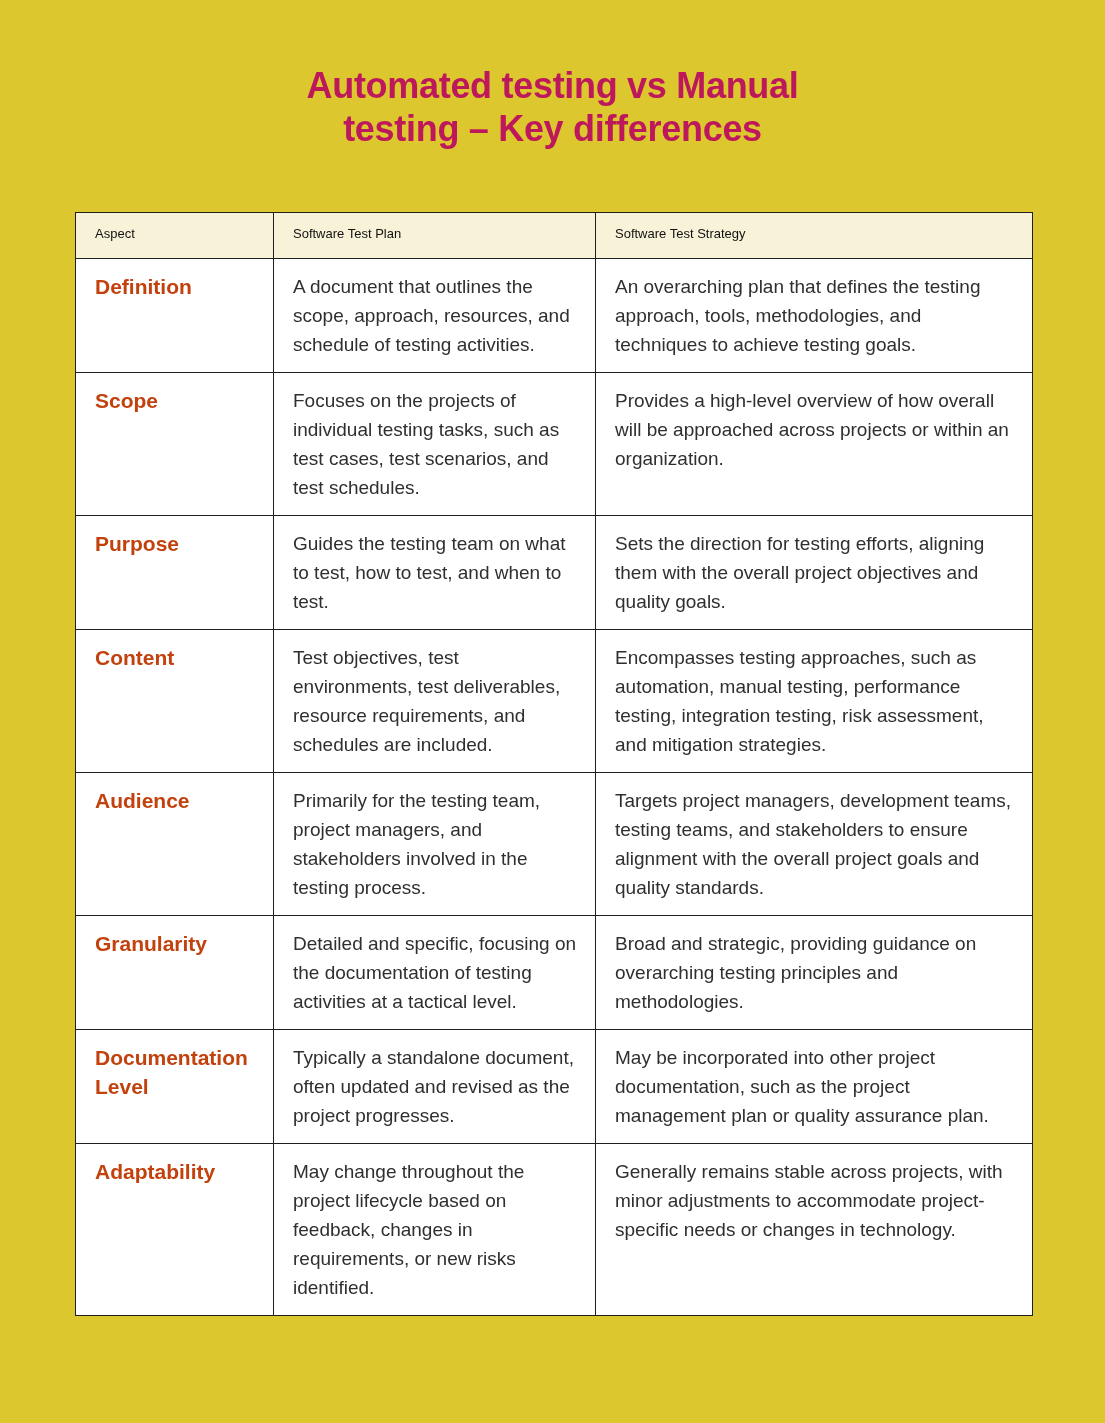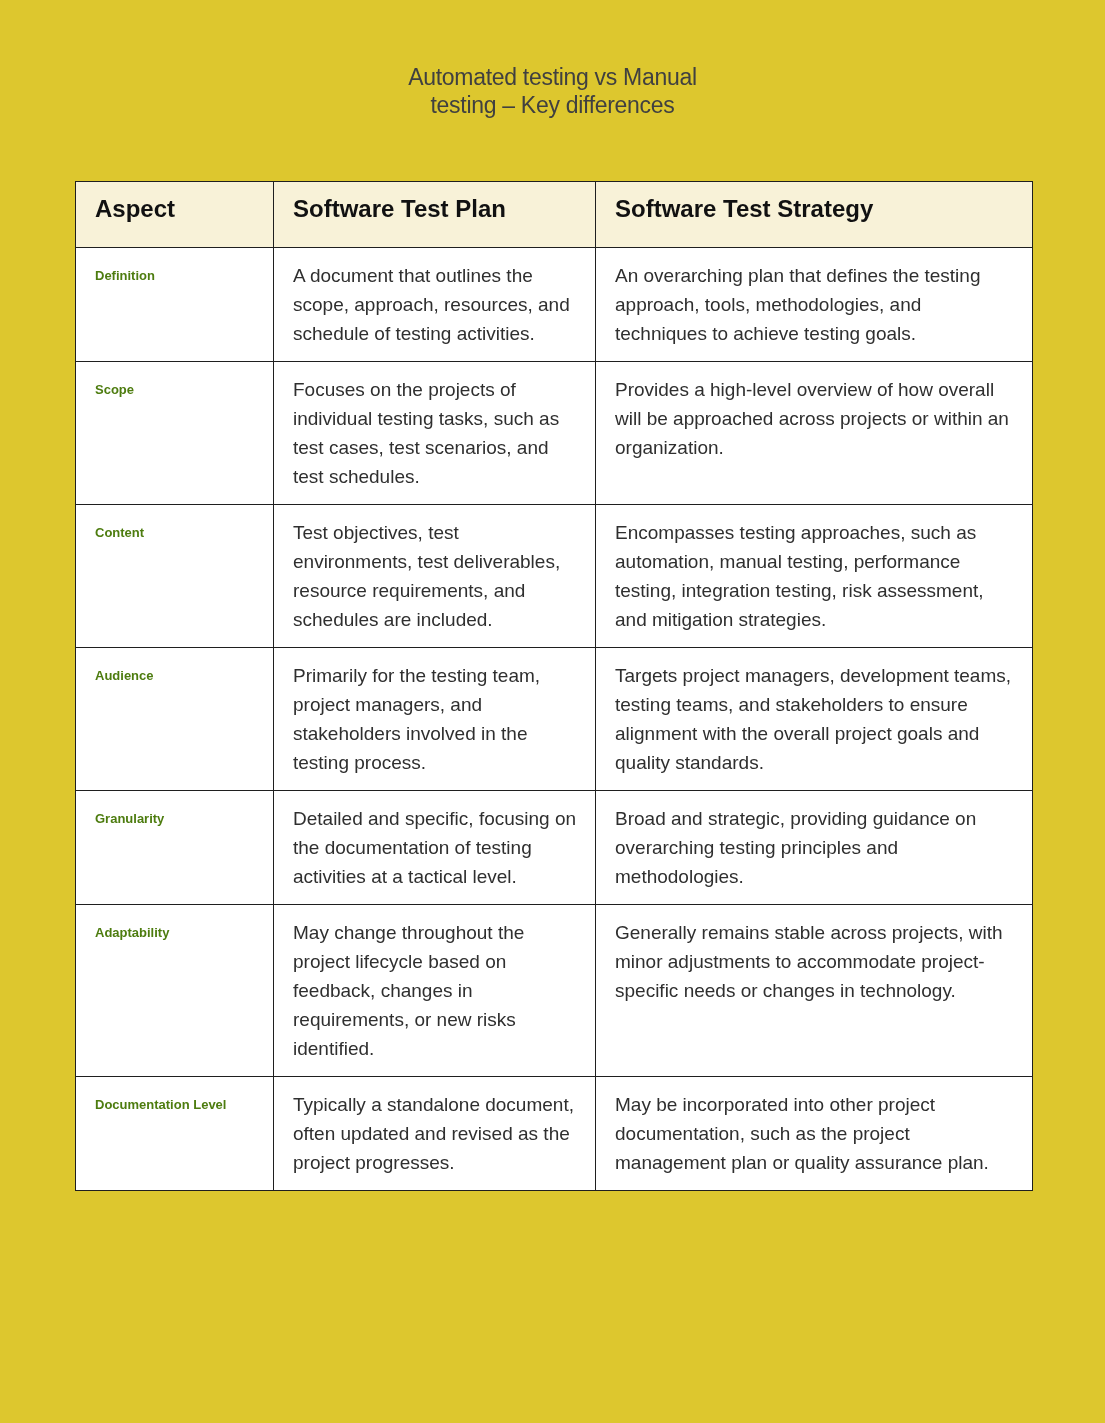--- a/index.html
+++ b/index.html
@@ -12,23 +12,23 @@
     background: #ddc72e;
     overflow: hidden;
   }
   .page {
     width: 1105px;
     height: 1423px;
     padding-top: 64px;
   }
   .title {
     text-align: center;
-    color: #404040;
-    font-size: 23px;
-    font-weight: 400;
+    color: #be185d;
+    font-size: 36px;
+    font-weight: 700;
     line-height: 1.2;
     letter-spacing: -0.3px;
   }
   .table-wrap {
     margin: 62px 74px 0 75px;
   }
   table.compare {
     width: 957px;
     border-collapse: collapse;
     table-layout: fixed;
@@ -38,36 +38,36 @@
   table.compare col.c-plan     { width: 322px; }
   table.compare col.c-strategy { width: 437px; }
   table.compare th, table.compare td {
     border: 1.5px solid #1f1f1f;
     vertical-align: top;
     text-align: left;
   }
   table.compare th {
     background: #f8f2d8;
     color: #111111;
-    font-size: 24px;
-    font-weight: 700;
-    padding: 13px 18px 24px 19px;
+    font-size: 13px;
+    font-weight: 400;
+    padding: 13px 18px 4px 19px;
     height: 46px;
   }
   table.compare td {
     padding: 13px 18px 13px 19px;
     font-size: 19px;
     line-height: 29px;
     color: #2f2f2f;
     background: #ffffff;
   }
   table.compare td.aspect {
-    font-size: 13px;
+    font-size: 21px;
     font-weight: 700;
-    color: #4d7c0f;
+    color: #c2410c;
     line-height: 29px;
   }
 </style>
 </head>
 <body>
 
 <div class="page">
 
   <h1 class="title">
     <span>Automated testing vs Manual</span><br>
@@ -93,41 +93,46 @@
           <td class="aspect">Definition</td>
           <td>A document that outlines the scope, approach, resources, and schedule of testing activities.</td>
           <td>An overarching plan that defines the testing approach, tools, methodologies, and techniques to achieve testing goals.</td>
         </tr>
         <tr>
           <td class="aspect">Scope</td>
           <td>Focuses on the projects of individual testing tasks, such as test cases, test scenarios, and test schedules.</td>
           <td>Provides a high-level overview of how overall will be approached across projects or within an organization.</td>
         </tr>
         <tr>
+          <td class="aspect">Purpose</td>
+          <td>Guides the testing team on what to test, how to test, and when to test.</td>
+          <td>Sets the direction for testing efforts, aligning them with the overall project objectives and quality goals.</td>
+        </tr>
+        <tr>
           <td class="aspect">Content</td>
           <td>Test objectives, test environments, test deliverables, resource requirements, and schedules are included.</td>
           <td>Encompasses testing approaches, such as automation, manual testing, performance testing, integration testing, risk assessment, and mitigation strategies.</td>
         </tr>
         <tr>
           <td class="aspect">Audience</td>
           <td>Primarily for the testing team, project managers, and stakeholders involved in the testing process.</td>
           <td>Targets project managers, development teams, testing teams, and stakeholders to ensure alignment with the overall project goals and quality standards.</td>
         </tr>
         <tr>
           <td class="aspect">Granularity</td>
           <td>Detailed and specific, focusing on the documentation of testing activities at a tactical level.</td>
           <td>Broad and strategic, providing guidance on overarching testing principles and methodologies.</td>
         </tr>
         <tr>
+          <td class="aspect">Documentation Level</td>
+          <td>Typically a standalone document, often updated and revised as the project progresses.</td>
+          <td>May be incorporated into other project documentation, such as the project management plan or quality assurance plan.</td>
+        </tr>
+        <tr>
           <td class="aspect">Adaptability</td>
           <td>May change throughout the project lifecycle based on feedback, changes in requirements, or new risks identified.</td>
           <td>Generally remains stable across projects, with minor adjustments to accommodate project-specific needs or changes in technology.</td>
-        </tr>
-        <tr>
-          <td class="aspect">Documentation Level</td>
-          <td>Typically a standalone document, often updated and revised as the project progresses.</td>
-          <td>May be incorporated into other project documentation, such as the project management plan or quality assurance plan.</td>
         </tr>
       </tbody>
     </table>
   </div>
 
 </div>
 
 </body></html>

